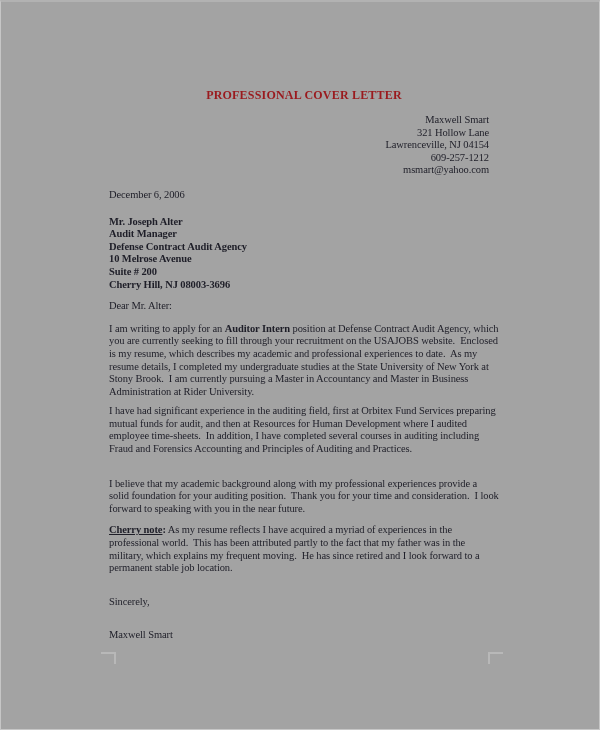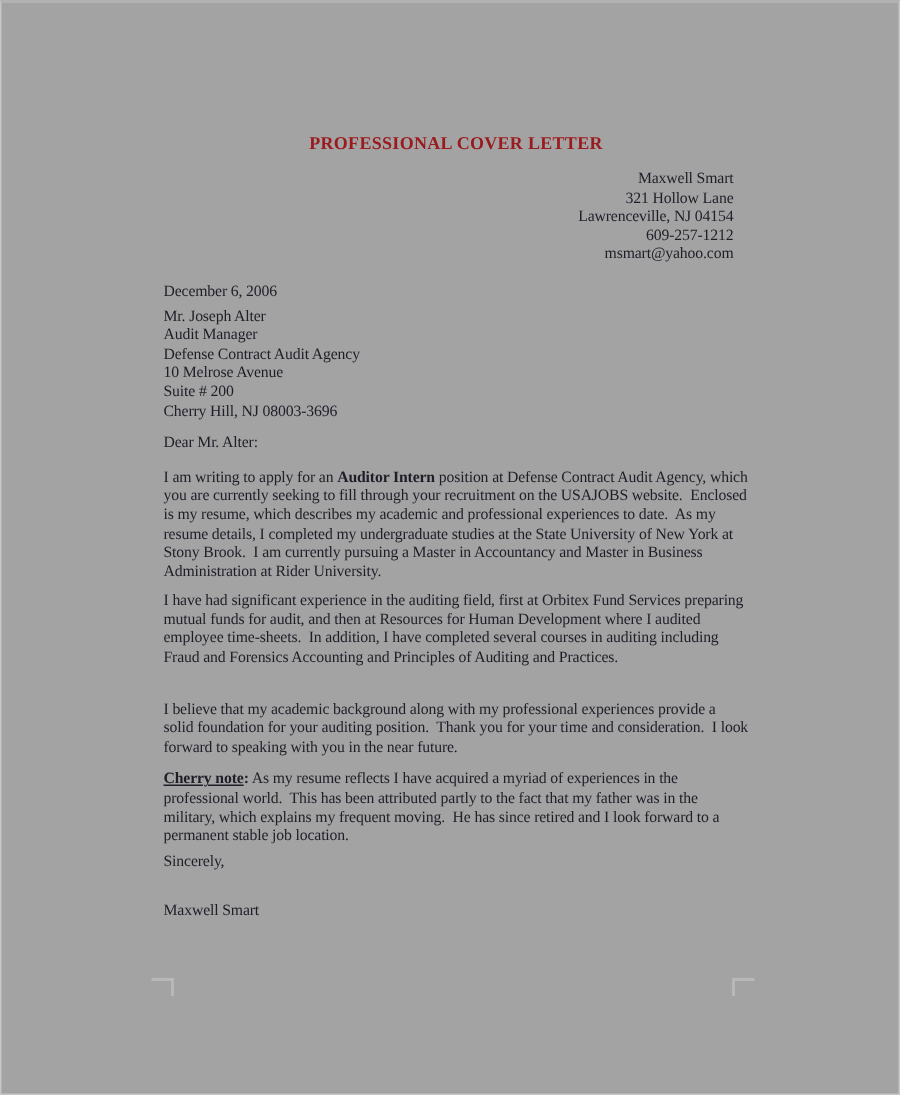--- a/index.html
+++ b/index.html
@@ -30,29 +30,29 @@
     line-height: 13px;
     font-weight: bold;
     letter-spacing: 0.2px;
     color: #9a1a1e;
   }
   .sender {
     margin: 12px 10px 0 0;
     text-align: right;
   }
   .date-line   { margin-top: 12px; }
-  .recipient   { margin-top: 4px; }
+  .recipient   { margin-top: 14px; font-weight: bold; }
   .salutation  { margin-top: 9px; }
   .para        { margin: 10px 0 0 0; white-space: pre-wrap; }
   .para.p2     { margin-top: 7px; }
   .para.p3     { margin-top: 22px; }
   .para.p4     { margin-top: 9px; }
   .bold        { font-weight: bold; }
   .note-label  { font-weight: bold; text-decoration: underline; }
-  .valediction { margin-top: 4px; }
+  .valediction { margin-top: 21px; }
   .signature   { margin-top: 21px; }
   .enclosure   { margin-top: 13px; }
   .corner-mark {
     position: absolute;
     top: 650px;
     width: 13px;
     height: 10px;
   }
   .corner-mark.left {
     left: 100px;

